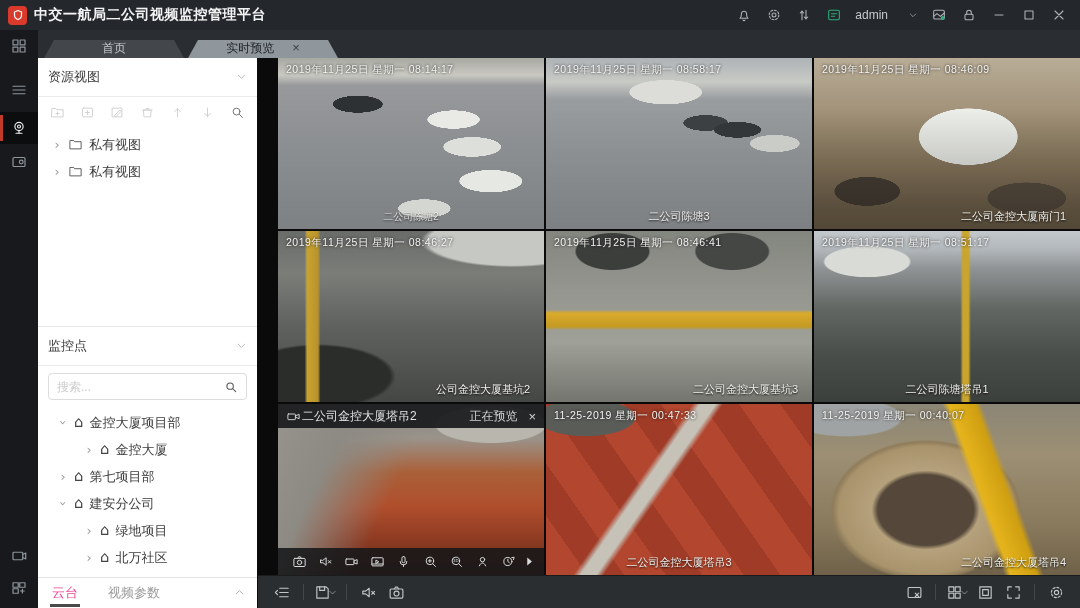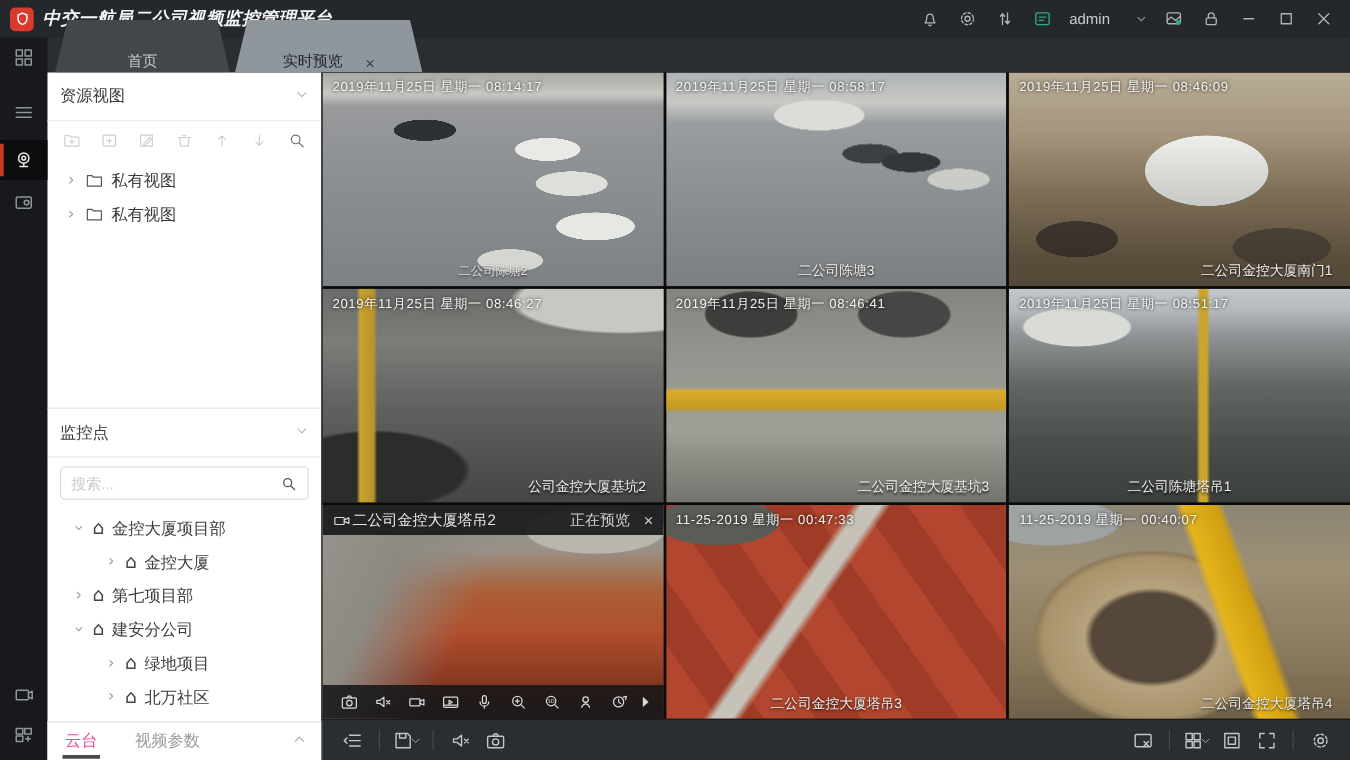--- a/index.html
+++ b/index.html
@@ -3,42 +3,42 @@
 <meta charset="utf-8">
 <style>
   *{margin:0;padding:0;box-sizing:border-box;}
   html,body{width:1080px;height:608px;overflow:hidden;background:#000;
     font-family:"Liberation Sans","DejaVu Sans",sans-serif;}
   .window{width:1080px;height:608px;display:flex;flex-direction:column;background:#222528;}
 
   
   .topbar{height:30px;background:#24272b;display:flex;align-items:center;padding:0 8px;flex:none;}
   .logo{width:19px;height:19px;border-radius:4px;background:#d93a2b;display:flex;align-items:center;justify-content:center;margin-right:7px;}
-  .apptitle{color:#f2f3f4;font-size:14px;font-weight:bold;letter-spacing:.5px;font-style:italic;}
+  .apptitle{color:#f2f3f4;font-size:14px;font-weight:bold;letter-spacing:.5px;}
   .tb-right{margin-left:auto;display:flex;align-items:center;gap:4px;}
   .ibtn{display:inline-flex;align-items:center;justify-content:center;width:26px;height:24px;color:#aeb4b9;cursor:pointer;}
   .ibtn svg{width:16px;height:16px;stroke:currentColor;fill:none;stroke-width:1.6;stroke-linecap:round;stroke-linejoin:round;}
   .admin{color:#c6cbcf;font-size:12px;display:flex;align-items:center;gap:20px;padding:0 4px;cursor:pointer;}
   .admin svg{width:10px;height:10px;stroke:#9aa0a5;fill:none;stroke-width:2;}
   .green{color:#2fae7d;}
 
   
   .mainrow{flex:1;display:flex;min-height:0;}
   .rail{width:38px;background:#17191c;display:flex;flex-direction:column;align-items:center;flex:none;}
   .rbtn{width:38px;height:32px;display:flex;align-items:center;justify-content:center;color:#8f969c;cursor:pointer;position:relative;}
   .rbtn svg{width:18px;height:18px;stroke:currentColor;fill:none;stroke-width:1.6;stroke-linecap:round;stroke-linejoin:round;}
   .rbtn.active{background:#0c0d0f;color:#e8eaec;}
   .rbtn.active::before{content:"";position:absolute;left:0;top:3px;bottom:3px;width:3px;background:#c0392b;}
   .rail .spacer{flex:1;}
 
   .rightcol{flex:1;display:flex;flex-direction:column;min-width:0;}
 
   
   .tabbar{height:28px;background:#2a2d31;display:flex;align-items:flex-end;padding-left:6px;flex:none;}
-  .tab{height:42px;display:flex;align-items:flex-end;justify-content:center;font-size:12px;padding:0 26px;
+  .tab{height:18px;display:flex;align-items:flex-start;justify-content:center;font-size:12px;padding:0 26px;
     clip-path:polygon(10px 0,calc(100% - 10px) 0,100% 100%,0 100%);cursor:pointer;}
   .tab.inactive{background:#43474b;color:#c3c7ca;min-width:140px;}
   .tab.active{background:#8f969c;color:#22262a;min-width:150px;margin-left:4px;}
   .tab .tclose{margin-left:18px;font-size:13px;color:#3a3f44;cursor:pointer;}
 
   .content{flex:1;display:flex;min-height:0;}
 
   
   .sidebar{width:220px;background:#fff;display:flex;flex-direction:column;flex:none;border-right:1px solid #0c0d0f;}
   .panelhead{height:39px;display:flex;align-items:center;padding:0 10px;border-bottom:1px solid #ebebeb;flex:none;}
@@ -68,21 +68,21 @@
   .lv2{padding-left:44px;}
   .lv0{padding-left:12px;}
   .sb-tabs{height:31px;border-top:1px solid #e4e4e4;display:flex;align-items:center;padding:0 12px;gap:26px;flex:none;background:#fff;}
   .sbtab{font-size:13px;color:#9a9a9a;cursor:pointer;position:relative;padding:6px 2px;}
   .sbtab.active{color:#ec4899;}
   .sbtab.active::after{content:"";position:absolute;left:0;right:0;bottom:1px;height:3px;background:#4a4a4a;}
   .sb-tabs .schev{margin-left:auto;color:#a9a9a9;}
 
   
   .videocol{flex:1;display:flex;flex-direction:column;min-width:0;}
-  .vgrid{flex:1;display:grid;grid-template-columns:repeat(3,1fr);grid-template-rows:repeat(3,1fr);gap:2px;background:#0a0a0a;min-height:0;}
+  .vgrid{flex:1;display:grid;grid-template-columns:repeat(3,1fr);grid-template-rows:repeat(3,1fr);gap:2px;background:#0a0a0a;min-height:0;padding-left:20px;}
   .cell{position:relative;overflow:hidden;background:#1a1a1a;cursor:pointer;}
   .scene{position:absolute;inset:0;}
   .ts{position:absolute;top:5px;left:8px;color:#f4f4f2;font-size:10.5px;letter-spacing:.5px;text-shadow:0 0 3px rgba(0,0,0,.9);white-space:nowrap;}
   .cap{position:absolute;bottom:5px;left:0;right:0;text-align:center;color:#efefec;font-size:11px;text-shadow:0 1px 2px rgba(0,0,0,.9);}
   .cap.right{text-align:right;padding-right:14px;}
   .cap.small{font-size:10px;opacity:.85;}
 
   .sc1{background:radial-gradient(38px 13px at 30% 27%,#2e3133 65%,transparent 66%),radial-gradient(40px 14px at 66% 36%,#e9eae6 65%,transparent 66%),radial-gradient(44px 15px at 73% 52%,#dddfda 65%,transparent 66%),radial-gradient(48px 17px at 80% 72%,#e6e8e3 65%,transparent 66%),radial-gradient(40px 14px at 55% 88%,#d4d6d1 65%,transparent 66%),linear-gradient(180deg,#a8a8a2 0%,#c9c9c2 10%,#97999b 16%,#8b8e91 55%,#7e8184 100%);}
   .sc2{background:radial-gradient(60px 20px at 45% 20%,#dcddd8 60%,transparent 61%),radial-gradient(36px 12px at 72% 42%,#33373a 65%,transparent 66%),radial-gradient(38px 13px at 86% 50%,#caccc8 65%,transparent 66%),radial-gradient(34px 12px at 60% 38%,#3c4043 65%,transparent 66%),linear-gradient(180deg,#aeb3b7 0%,#c8cac5 14%,#9a9da0 24%,#898c8f 65%,#7d8083 100%);}
   .sc3{background:linear-gradient(180deg,transparent 30%,rgba(0,0,0,.28) 88%),radial-gradient(70px 40px at 58% 46%,#eceee9 70%,transparent 71%),radial-gradient(50px 22px at 20% 78%,#4a4238 65%,transparent 66%),radial-gradient(60px 24px at 80% 82%,#5d5244 65%,transparent 66%),linear-gradient(180deg,#b9ad97 0%,#a2937a 30%,#8d7c61 60%,#74634c 100%);}

